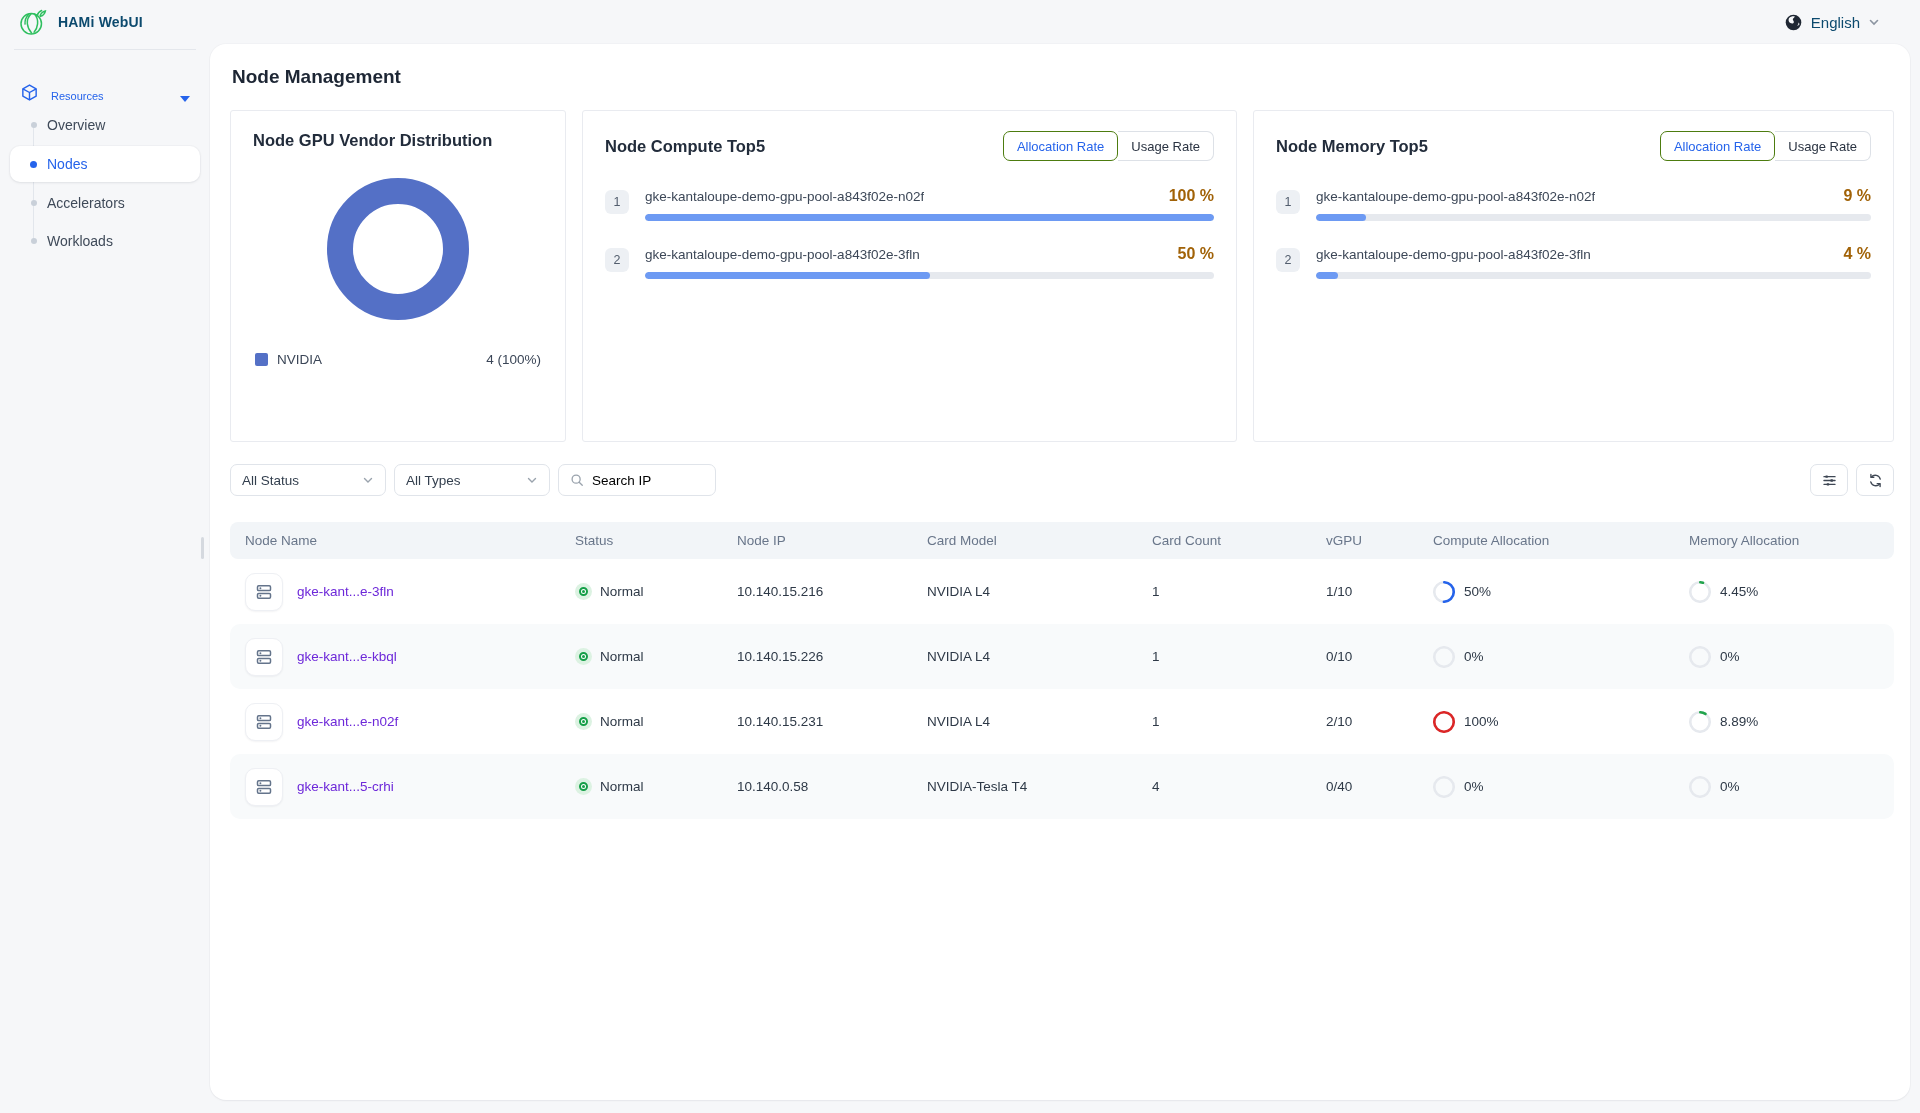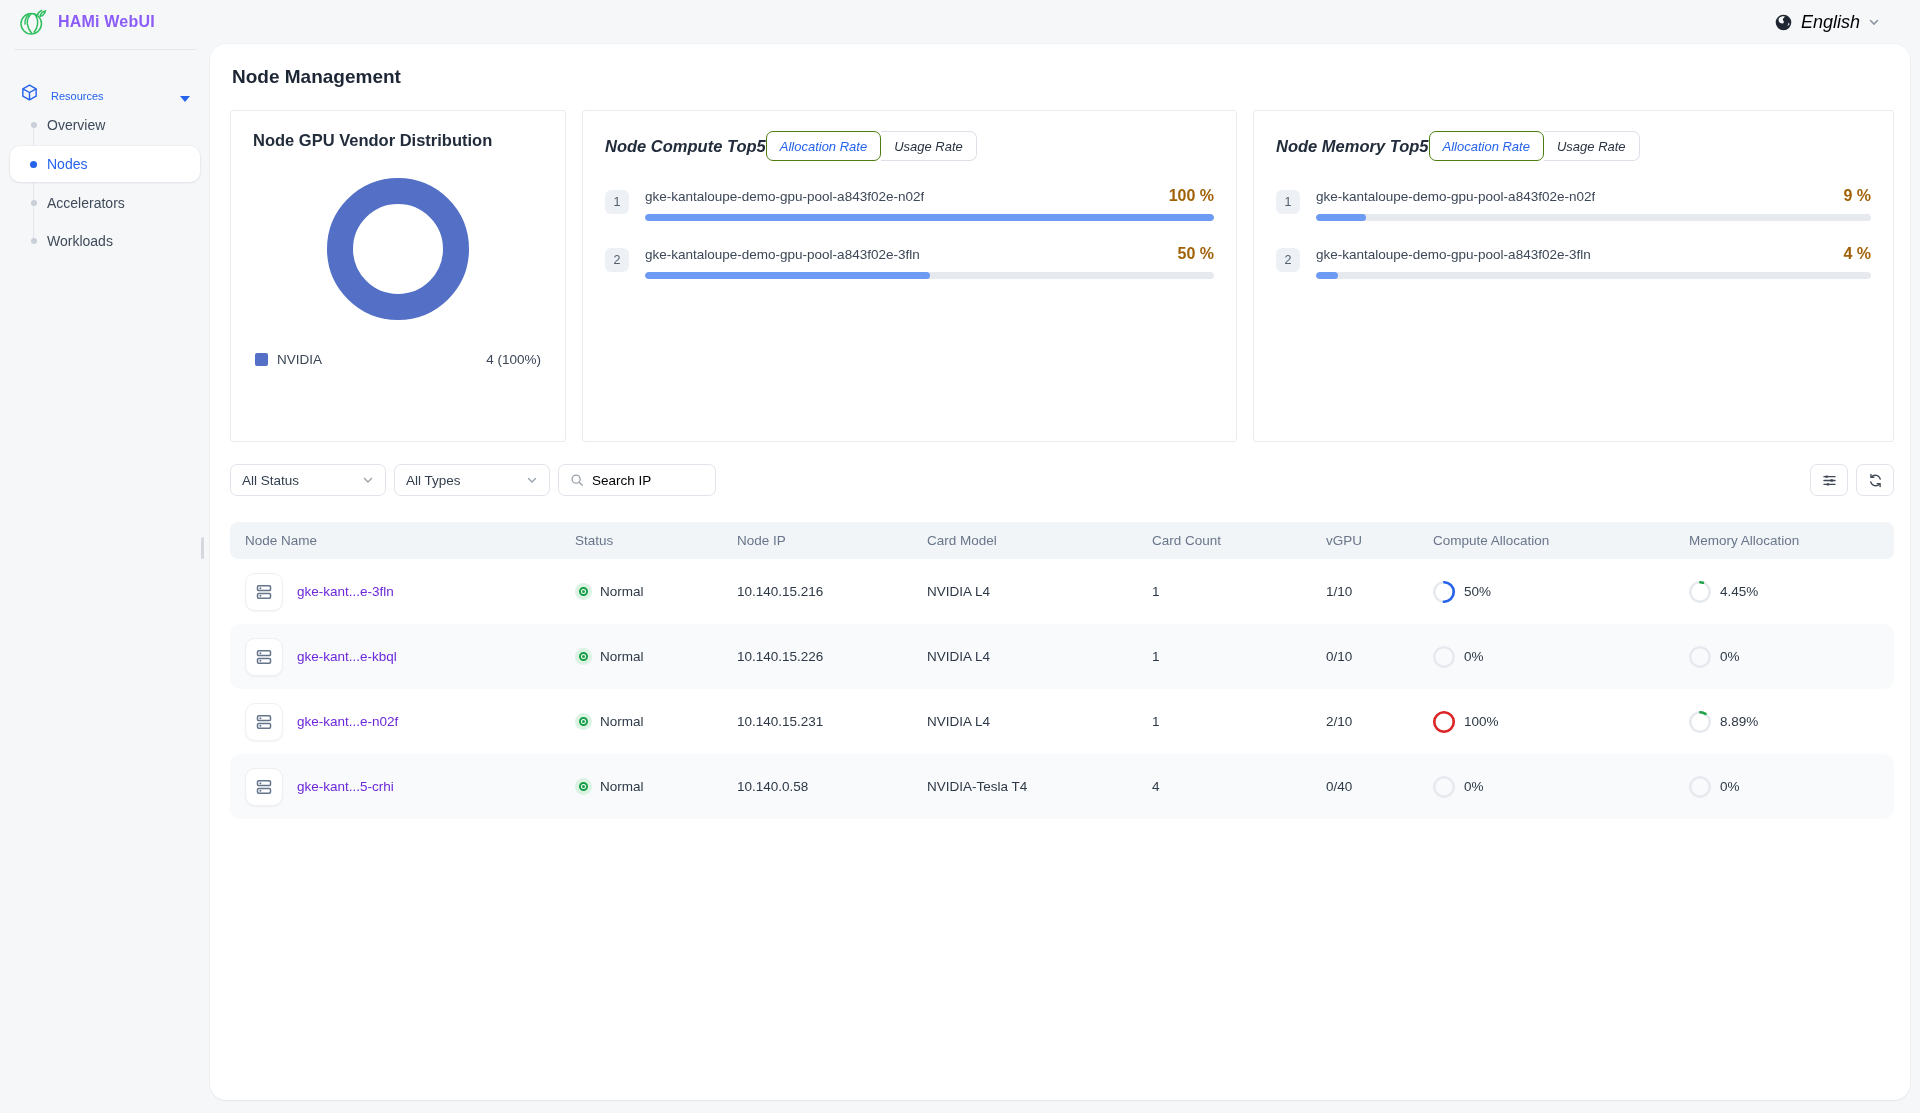--- a/index.html
+++ b/index.html
@@ -5,23 +5,23 @@
   * { margin:0; padding:0; box-sizing:border-box; }
   html,body { width:1920px; height:1113px; overflow:hidden; }
   body {
     font-family:"Liberation Sans","DejaVu Sans",sans-serif;
     background:#f6f7f9; color:#222b38; position:relative;
   }
 
   
   .topbar { height:44px; display:flex; align-items:center; justify-content:space-between; padding:0 40px 0 18px; }
   .brand { display:flex; align-items:center; gap:10px; }
-  .brand-title { font-size:16px; font-weight:700; color:#8b5cf6; letter-spacing:.2px; }
+  .brand-title { font-size:14px; font-weight:700; color:#0c4a6e; letter-spacing:.2px; }
   .lang { display:flex; align-items:center; gap:8px; cursor:pointer; }
-  .lang-label { font-size:18px; font-weight:500; color:#000000;font-style:italic; }
+  .lang-label { font-size:15px; font-weight:500; color:#0c4a6e; }
 
   
   .layout { display:flex; height:1069px; }
   .sidebar { width:210px; flex:none; padding:0 10px; }
   .sidebar-divider { border-top:1px solid #e4e7ec; margin:5px 4px 12px 4px; }
   .side-section { display:flex; align-items:flex-end; height:40px; padding:0 10px; color:#2563eb; font-size:11px; font-weight:500; cursor:pointer; }
   .side-section .label { margin-left:12px; }
   .caret-down { margin-left:auto; width:0; height:0; border-left:5.5px solid transparent; border-right:5.5px solid transparent; border-top:6.5px solid #2563eb; }
   .subnav { position:relative; margin-top:6px; }
   .subnav .connector { position:absolute; left:23px; top:14px; bottom:16px; width:1px; background:#e2e6ec; }
@@ -45,21 +45,21 @@
   .vendor-card { width:336px; flex:none; }
   .compute-card { width:655px; flex:none; }
   .memory-card { flex:1; }
 
   .donut-wrap { display:flex; justify-content:center; margin-top:24px; }
   .legend-row { display:flex; align-items:center; margin-top:28px; padding:0 2px; }
   .legend-swatch { width:13px; height:13px; border-radius:2px; background:#5470c6; flex:none; }
   .legend-label { margin-left:9px; font-size:13.5px; color:#3b4657; }
   .legend-value { margin-left:auto; font-size:13.5px; color:#3b4657; }
 
-  .card-head { display:flex; align-items:center; justify-content:flex-start;font-style:italic; }
+  .card-head { display:flex; align-items:center; justify-content:space-between; }
   .toggle-group { display:flex; }
   .toggle-btn { height:30px; padding:0 13px; display:flex; align-items:center; font-size:13px; background:#fff; cursor:pointer; white-space:nowrap; }
   .toggle-btn.active { border:1px solid #4d7c0f; color:#2563eb; border-radius:7px; z-index:2; }
   .toggle-btn.inactive { border:1px solid #dde1e7; border-left:none; color:#2a3342; border-radius:0 7px 7px 0; }
 
   .t5-item { display:flex; align-items:flex-start; margin-top:24px; }
   .t5-item:first-of-type { margin-top:26px; }
   .rank-badge { width:24px; height:24px; flex:none; background:#edf0f4; border-radius:6px; display:flex; align-items:center; justify-content:center; font-size:12.5px; color:#525d6d; margin-right:16px; margin-top:3px; }
   .t5-body { flex:1; min-width:0; }
   .t5-top { display:flex; justify-content:space-between; align-items:center; }

